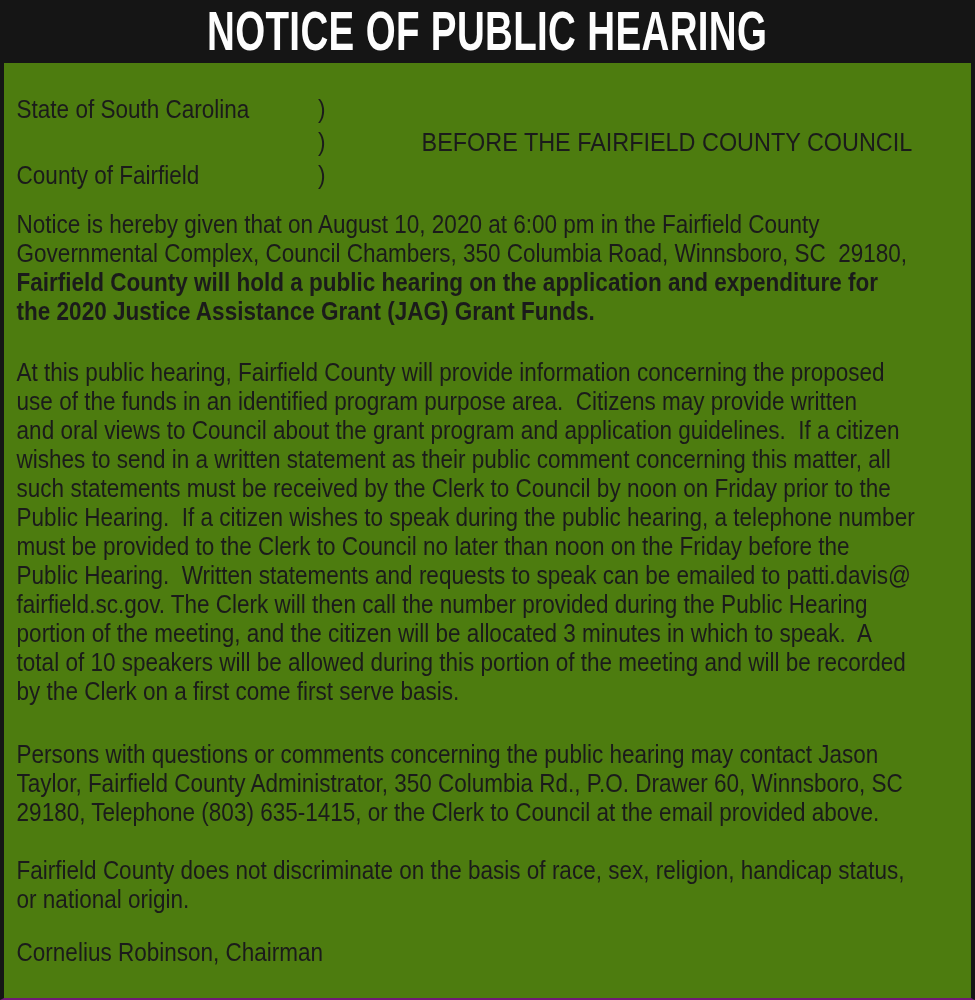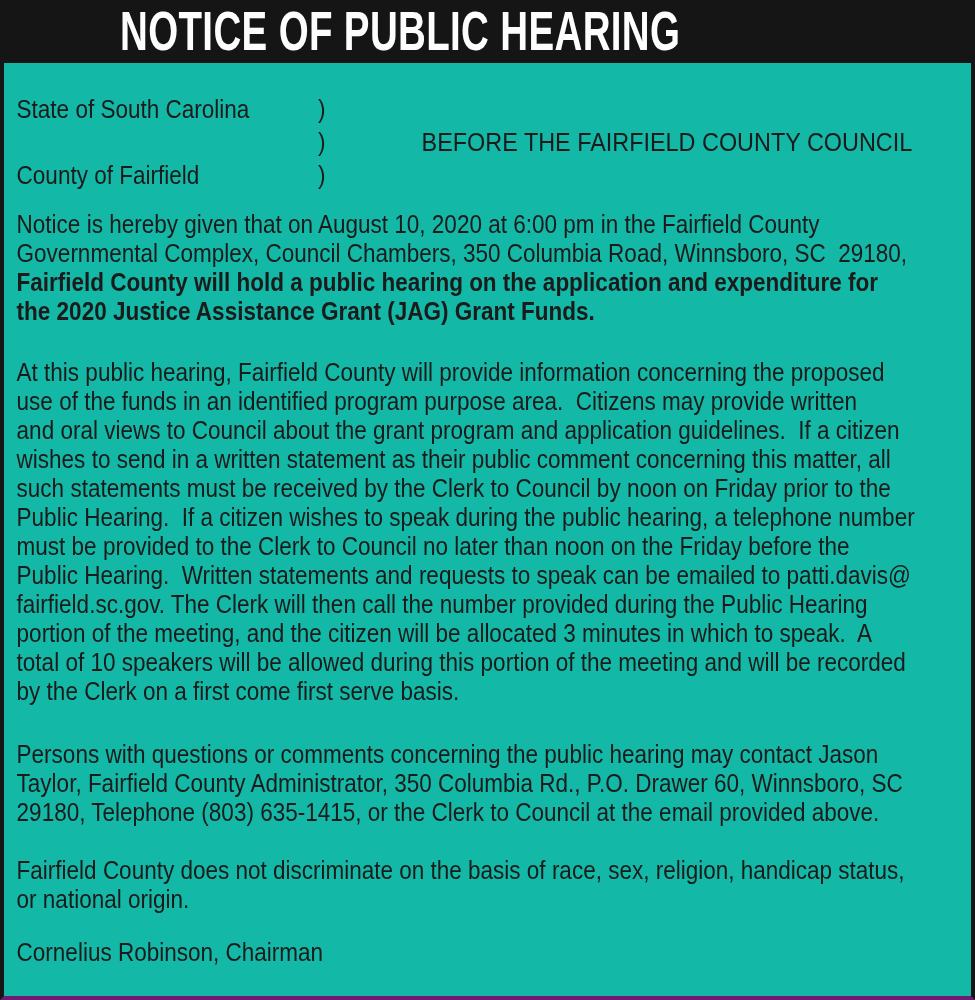--- a/index.html
+++ b/index.html
@@ -14,44 +14,44 @@
     background: #ffffff;
     font-family: "Liberation Sans", sans-serif;
     color: #1b1b1b;
     overflow: hidden;
   }
   .banner {
     height: 63px;
     background: #151515;
     display: flex;
     align-items: center;
-    justify-content: flex-start;
+    justify-content: center;
     overflow: hidden;
   }
   .banner-title {
     color: #fdfdfd;
     font-weight: 700;
     font-size: 55px;
     line-height: 1;
     white-space: nowrap;
     letter-spacing: 0.5px;
     transform: scaleX(0.70);
     transform-origin: center;
   }
   .frame {
     position: absolute;
     top: 63px;
     left: 0;
     right: 0;
     bottom: 0;
     border-left: 4px solid #151515;
     border-right: 4px solid #151515;
-    border-bottom: 4px solid #701a75;
+    border-bottom: 2px solid #701a75;
     overflow: hidden;
-    background: #14b8a6;
+    background: #4d7c0f;
   }
   .content {
     padding: 30px 0 0 14px;
     width: 1042px;
     transform: scaleX(0.9);
     transform-origin: 0 0;
     font-size: 25px;
     line-height: 29px;
   }
   .caption {

